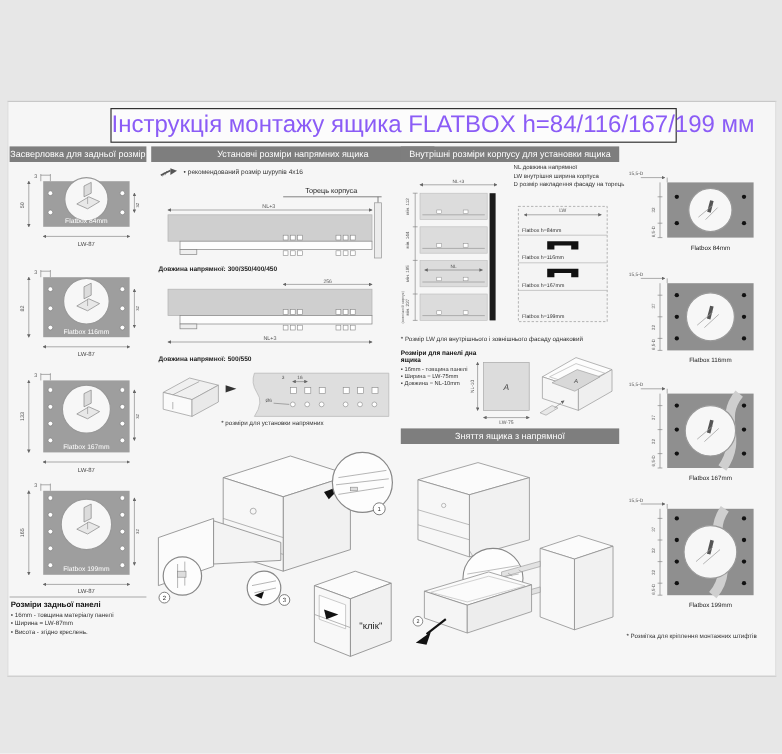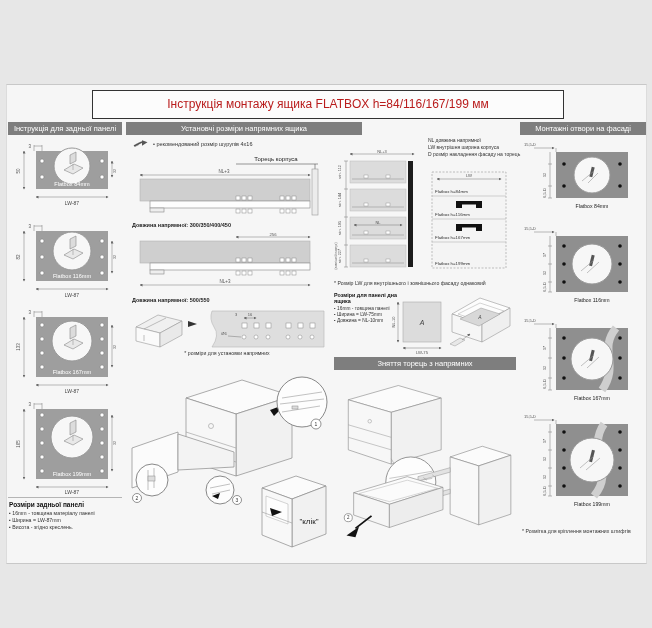--- a/index.html
+++ b/index.html
@@ -1,19 +1,19 @@
 <!DOCTYPE html>
 <html><head>
 <meta charset="utf-8">
 <style>
   html,body{margin:0;padding:0}
   .page{position:relative;width:652px;height:628px;background:#e7e7e7;font-family:"Liberation Sans",sans-serif;overflow:hidden}
   .abs{position:absolute}
   .sheet{position:absolute;left:6px;top:84px;width:639px;height:478px;background:#f6f6f6;border-top:1px solid #c8c8c8;border-bottom:1px solid #c8c8c8;border-left:1px solid #dcdcdc;border-right:1px solid #dcdcdc}
-  .title-box{position:absolute;left:92px;top:90px;width:470px;height:27px;border:1px solid #333;background:#fcfcfc;text-align:center;line-height:27px;font-size:12px;color:#b91c1c;white-space:nowrap}
+  .title-box{position:absolute;left:92px;top:90px;width:470px;height:27px;border:1px solid #333;background:#fcfcfc;text-align:center;line-height:27px;font-size:20px;color:#8b5cf6;white-space:nowrap}
   .hdr{position:absolute;height:13px;background:#7e7e7e;color:#fff;font-size:7.5px;line-height:13px;text-align:center;white-space:nowrap;overflow:hidden}
   .cap{position:absolute;font-size:5.5px;font-weight:bold;color:#222;white-space:nowrap}
   .note{position:absolute;font-size:5.2px;color:#333;white-space:nowrap}
   .blocktitle{font-size:6.5px;color:#111;margin:0 0 2px 0;font-weight:bold}
   ul.bullets{list-style:none;margin:2px 0 0 0;padding:0;font-size:5.2px;color:#333}
   ul.bullets li{margin:1px 0;white-space:nowrap}
   ul.bullets li::before{content:"▪ ";color:#444}
   .dotlead::before{content:"• ";color:#333}
   svg{display:block}
   svg text{font-family:"Liberation Sans",sans-serif;fill:#333}
@@ -30,24 +30,24 @@
         <path d="M0,0 L6,3 L0,6 Z" fill="#666"></path>
       </marker>
 </defs>
   </svg>
 
 <div class="page">
   <div class="sheet"></div>
 
   <div class="title-box">Інструкція монтажу ящика FLATBOX h=84/116/167/199 мм</div>
 
-  <div class="hdr" style="left:8px;top:122px;width:114px">Інструкція для задньої панелі</div>
+  <div class="hdr" style="left:8px;top:122px;width:114px">Засверловка для задньої розмір</div>
   <div class="hdr" style="left:126px;top:122px;width:236px">Установчі розміри напрямних ящика</div>
-  <div class="hdr" style="left:520px;top:122px;width:126px">Монтажні отвори на фасаді</div>
-  <div class="hdr" style="left:334px;top:357px;width:182px">Зняття торець з напрямних</div>
+  <div class="hdr" style="left:334px;top:122px;width:182px">Внутрішні розміри корпусу для установки ящика</div>
+  <div class="hdr" style="left:334px;top:357px;width:182px">Зняття ящика з напрямної</div>
 
   <svg class="abs" style="left:8px;top:137px" width="114" height="80" viewBox="0 0 114 80">
     <line class="d" x1="16" y1="14" x2="16" y2="52" marker-start="url(#ar)" marker-end="url(#ar)"></line>
     <text x="12" y="34" font-size="4.5" style="fill:#555" text-anchor="middle" transform="rotate(-90 12 34)">50</text>
     <line class="d" x1="26" y1="8" x2="26" y2="14"></line>
       <line class="d" x1="34" y1="8" x2="34" y2="14"></line>
       <line class="d" x1="26" y1="9" x2="34" y2="9"></line>
     <text x="23" y="11" font-size="4.5" style="fill:#555" text-anchor="end">3</text>
     <rect x="28" y="14" width="72" height="38" fill="#9e9e9e"></rect>
     <circle cx="34" cy="24" r="2" fill="#fff" stroke="#777" stroke-width=".5"></circle>

